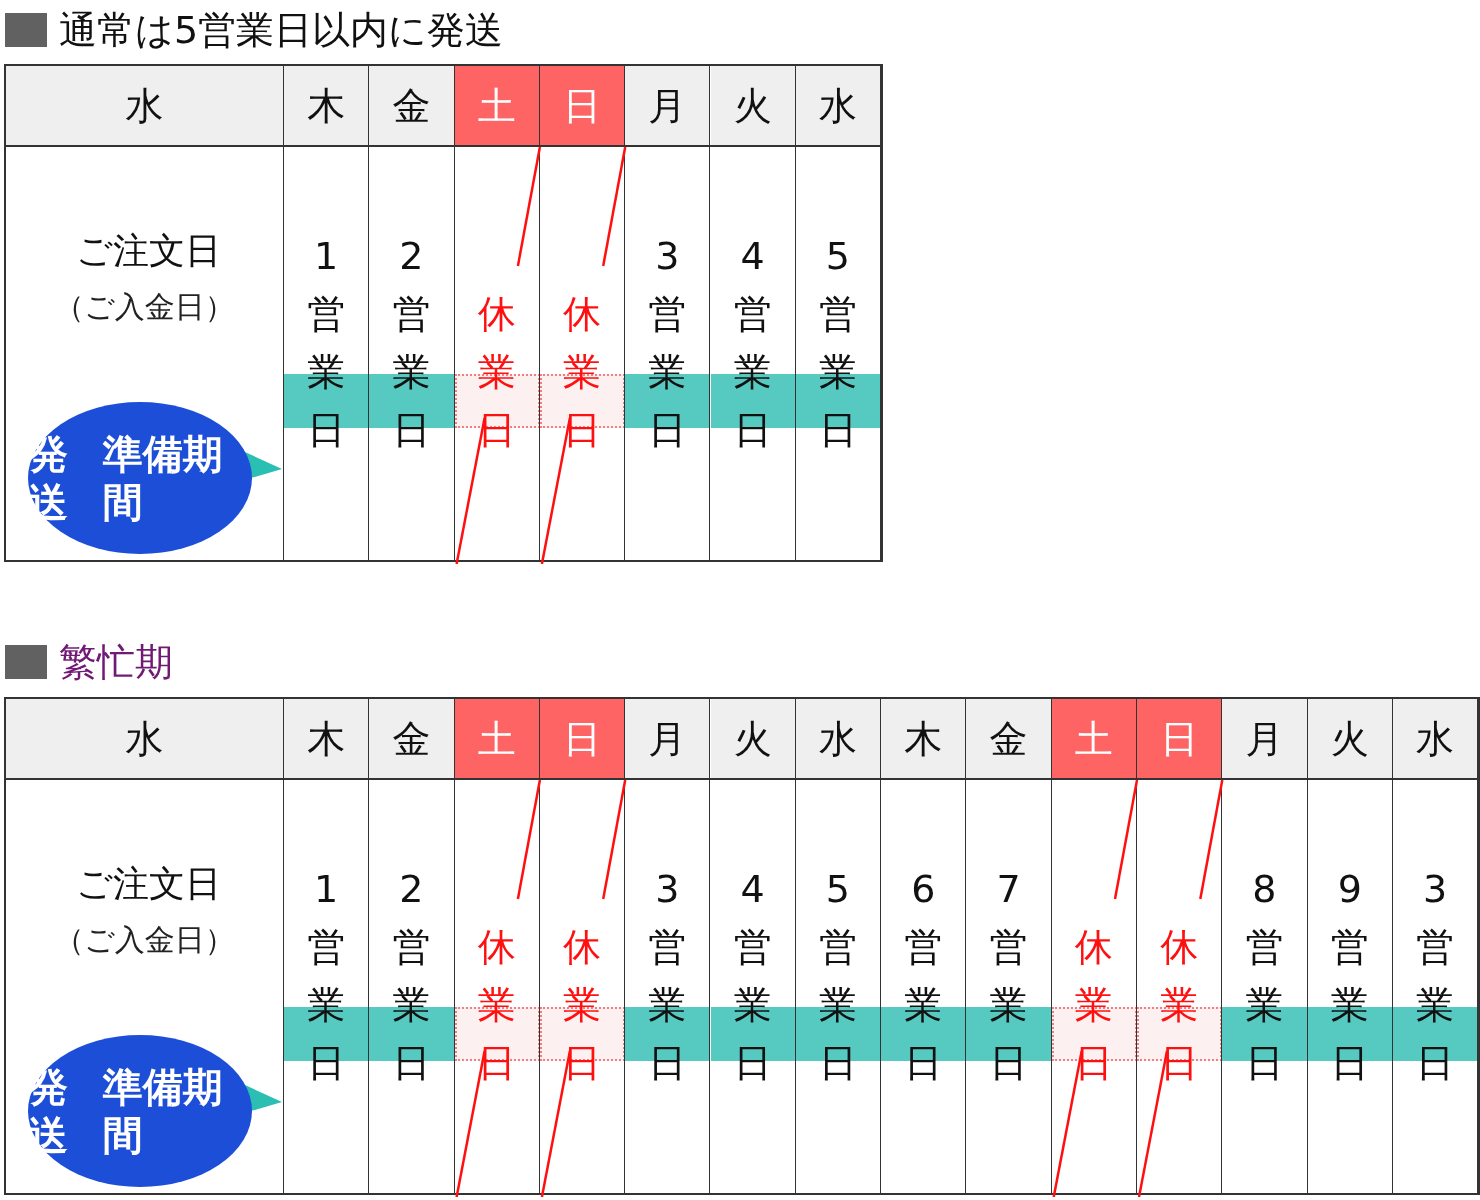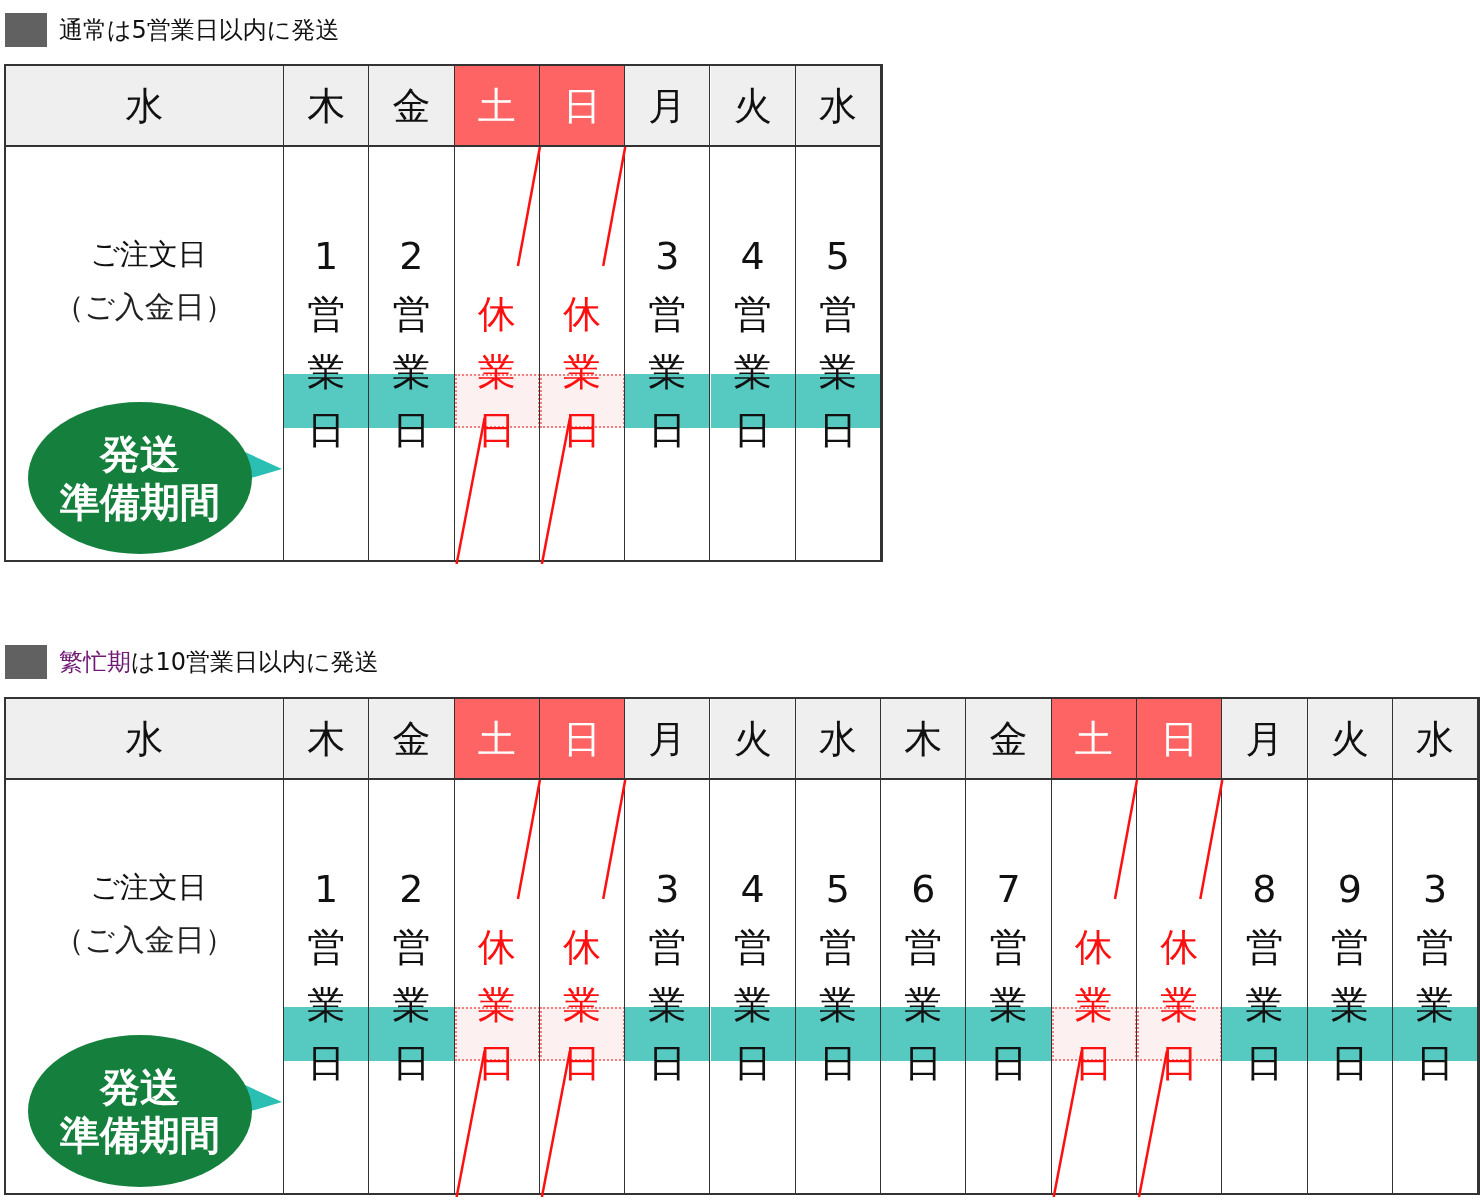--- a/index.html
+++ b/index.html
@@ -1,35 +1,35 @@
 <!DOCTYPE html>
 <html><head>
 <meta charset="utf-8">
 <style>
   html, body { margin: 0; padding: 0; background: #ffffff; }
   body { width: 1480px; height: 1200px; position: relative; overflow: hidden;
          font-family: "DejaVu Sans", "Liberation Sans", sans-serif; color: #111; }
   .section-title { position: absolute; left: 5px; height: 50px; display: flex; align-items: center;
-                   font-size: 24px; letter-spacing: 0px; white-space: nowrap; }
+                   font-size: 38px; letter-spacing: 0px; white-space: nowrap; }
   .section-title .sq { width: 42px; height: 34px; background: #616161; margin-right: 12px; display: inline-block; }
   .section-title .hl { color: #701a75; }
   .table { position: absolute; left: 4px; border: 2px solid #333; box-sizing: border-box; background: #fff; }
   .hdr { position: absolute; top: 0; height: 80px; background: #efefef; box-sizing: border-box;
          display: flex; align-items: center; justify-content: center; font-size: 38px; border-right: 1.5px solid #333; }
   .hdr.holiday { background: #fe6464; color: #fff; }
   .hdr-line { position: absolute; left: 0; right: 0; top: 79px; height: 2px; background: #333; }
   .col { position: absolute; top: 81px; bottom: 0; box-sizing: border-box; border-right: 1.5px solid #333; }
   .daytext { position: absolute; top: 80px; left: 0; right: 0; display: flex; flex-direction: column;
              align-items: center; font-size: 38px; line-height: 58px; }
   .daytext.holiday { color: #ff1010; top: 138px; }
   .label-cell { position: absolute; left: 0; top: 81px; bottom: 0; box-sizing: border-box; border-right: 1.5px solid #333; }
-  .order-label { position: absolute; left: 0; right: 0; top: 88px; text-align: center; font-size: 29px; padding-left: 8px; }
+  .order-label { position: absolute; left: 0; right: 0; top: 80px; text-align: center; font-size: 36px; padding-left: 8px; }
   .order-sub { position: absolute; left: 0; right: 0; top: 140px; text-align: center; font-size: 30px; color: #222; }
   .bubble { position: absolute; left: 22px; top: 255px; width: 224px; height: 152px; border-radius: 50%;
-            background: #15803d; color: #fff; display: flex; flex-direction: column; align-items: center;
+            background: #1d4ed8; color: #fff; display: flex; flex-direction: row; align-items: center;
             justify-content: center; font-size: 40px; font-weight: bold; line-height: 48px; }
   .bubble-tail { position: absolute; left: 228px; top: 300px; width: 0; height: 0;
                  border-top: 22px solid transparent; border-bottom: 14px solid transparent; border-left: 48px solid #2bbfb3; }
   .bar { position: absolute; top: 308px; height: 54px; background: #56cac1; }
   .bar.off { background: #fdf0f0; outline: 2px dotted #f08080; outline-offset: -2px; }
   svg.slashes { position: absolute; left: 0; top: 0; pointer-events: none; }
 </style>
 </head>
 <body>
 
@@ -121,21 +121,20 @@
       <svg class="slashes" width="879.1" height="498">
         <line x1="533.9" y1="81" x2="511.9" y2="200" stroke="#ff1010" stroke-width="2.5"></line>
         <line x1="478.6" y1="352" x2="450.6" y2="498" stroke="#ff1010" stroke-width="2.5"></line>
         <line x1="619.1999999999999" y1="81" x2="597.1999999999999" y2="200" stroke="#ff1010" stroke-width="2.5"></line>
         <line x1="563.9" y1="352" x2="535.9" y2="498" stroke="#ff1010" stroke-width="2.5"></line>
       </svg>
     </div>
     <div class="section-title" style="top: 637px;">
       <span class="sq"></span>
       <span class="hl">繁忙期</span>
-      <span>は10営業日以内に発送</span>
     </div>
     <div class="table" style="top: 697px; width: 1476.2px; height: 498px;">
       <div class="hdr" style="left: 0px; width: 278px;">水</div>
       <div class="label-cell" style="width: 278px;">
         <div class="order-label">ご注文日</div>
         <div class="order-sub">（ご入金日）</div>
         <div class="bubble-tail"></div>
         <div class="bubble">
           <span>発送</span>
           <span>準備期間</span>

